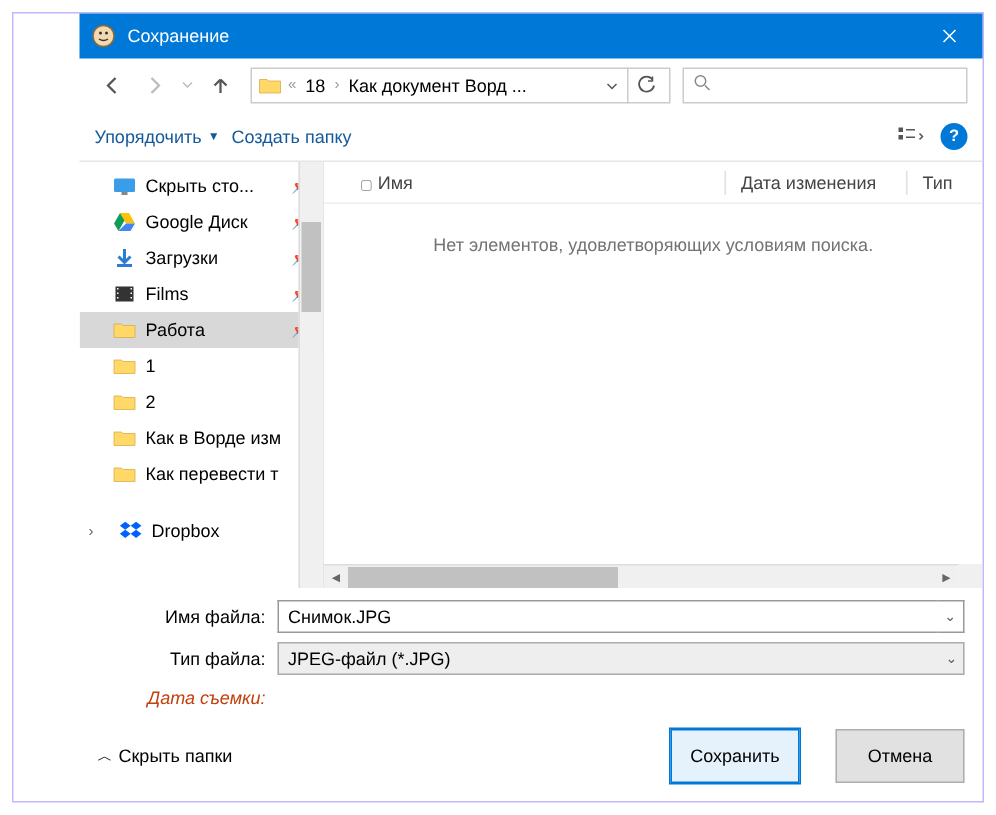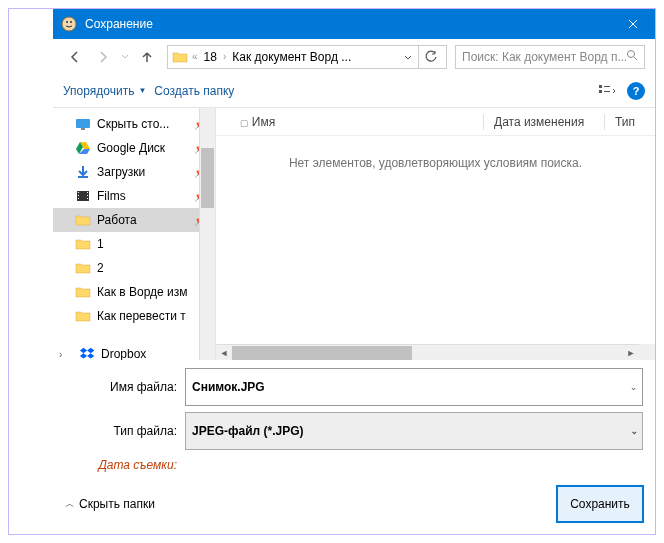--- a/index.html
+++ b/index.html
@@ -54,21 +54,21 @@
 .empty-msg { text-align: center; color: #737373; padding-top: 20px; }
 .scrollbar-h { position: absolute; bottom: 0; left: 0; right: 16px; height: 16px; background: #f0f0f0; border-top: 1px solid #ddd; display: flex; align-items: center; }
 .sb-left, .sb-right { width: 16px; height: 16px; display: flex; align-items: center; justify-content: center; color: #666; font-size: 9px; cursor: pointer; }
 .sb-hthumb { height: 14px; background: #c1c1c1; width: 180px; margin-left: 0; }
 .sb-corner { position: absolute; right: 0; bottom: 0; width: 16px; height: 16px; background: #f0f0f0; }
 
 .footer { padding: 8px 12px 12px; }
 .field-row { display: flex; align-items: center; margin-bottom: 6px; }
 .field-label { width: 120px; text-align: right; padding-right: 8px; }
 .field-input { flex: 1; display: flex; }
-.field-input input, .field-input .select { flex: 1; height: 38px; border: 1px solid #999; padding: 0 6px; font-size: 12px; font-weight: bold; }
+.field-input input, .field-input .select { flex: 1; height: 22px; border: 1px solid #999; padding: 0 6px; font-size: 12px; }
 .field-input .select { background: #eee; border: 1px solid #aaa; display: flex; align-items: center; justify-content: space-between; padding-right: 4px; }
 .field-input .fileinput { display: flex; flex: 1; }
 .field-input .fileinput input { border-right: none; }
 .field-input .combo-drop { width: 18px; border: 1px solid #999; border-left: none; display: flex; align-items: center; justify-content: center; font-size: 9px; color: #555; cursor: pointer; }
 .meta-row { display: flex; margin: 8px 0 14px; }
 .meta-label { width: 120px; text-align: right; padding-right: 8px; color: #c2410c; font-style: italic; }
 .meta-link { color: #0066cc; cursor: pointer; }
 .meta-group { display: flex; flex: 1; }
 .meta-gap { width: 60px; }
 .btn-row { display: flex; align-items: center; }
@@ -140,21 +140,20 @@
           </svg>
       </span>
       <div class="refresh">
         <svg width="14" height="14" viewBox="0 0 14 14">
             <path d="M11 3 A5 5 0 1 0 12 7" stroke="#555" fill="none" stroke-width="1.2"></path>
             <path d="M11 1 L11 4 L8 4" stroke="#555" fill="none"></path>
           </svg>
       </div>
     </div>
     <div class="searchbox">
-      <input placeholder="Поиск: Как документ Ворд п..." style="">
       <span>
         <svg width="12" height="12" viewBox="0 0 12 12">
             <circle cx="5" cy="5" r="3.5" stroke="#888" fill="none"></circle>
             <path d="M8 8 L11 11" stroke="#888"></path>
           </svg>
       </span>
     </div>
   </div>
 
   <div class="toolbar">
@@ -302,16 +301,17 @@
     <div class="meta-row">
       <div class="meta-label">Дата съемки:</div>
     </div>
     <div class="btn-row">
       <div class="collapse">
         <span class="chev">︿</span>
         <span>Скрыть папки</span>
       </div>
       <div class="btn-spacer"></div>
       <button class="btn primary">Сохранить</button>
+      <button class="btn">Отмена</button>
     </div>
   </div>
 
 </div>
 
 </body></html>

